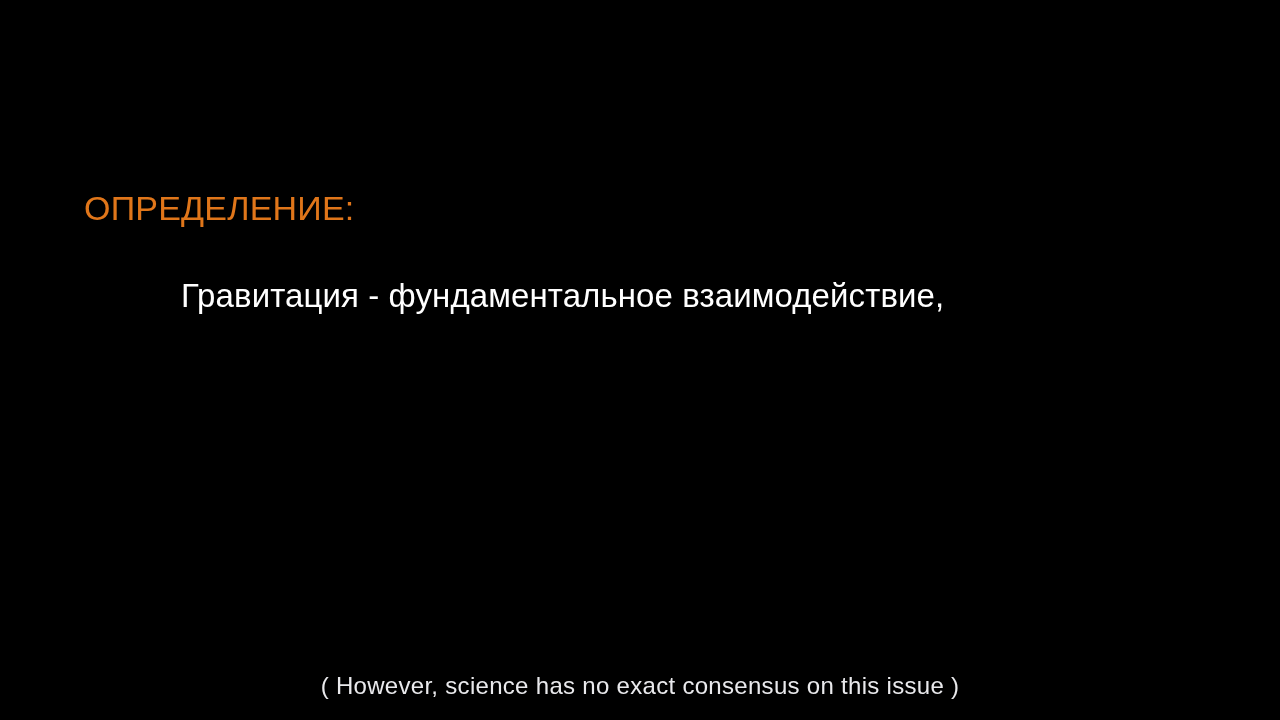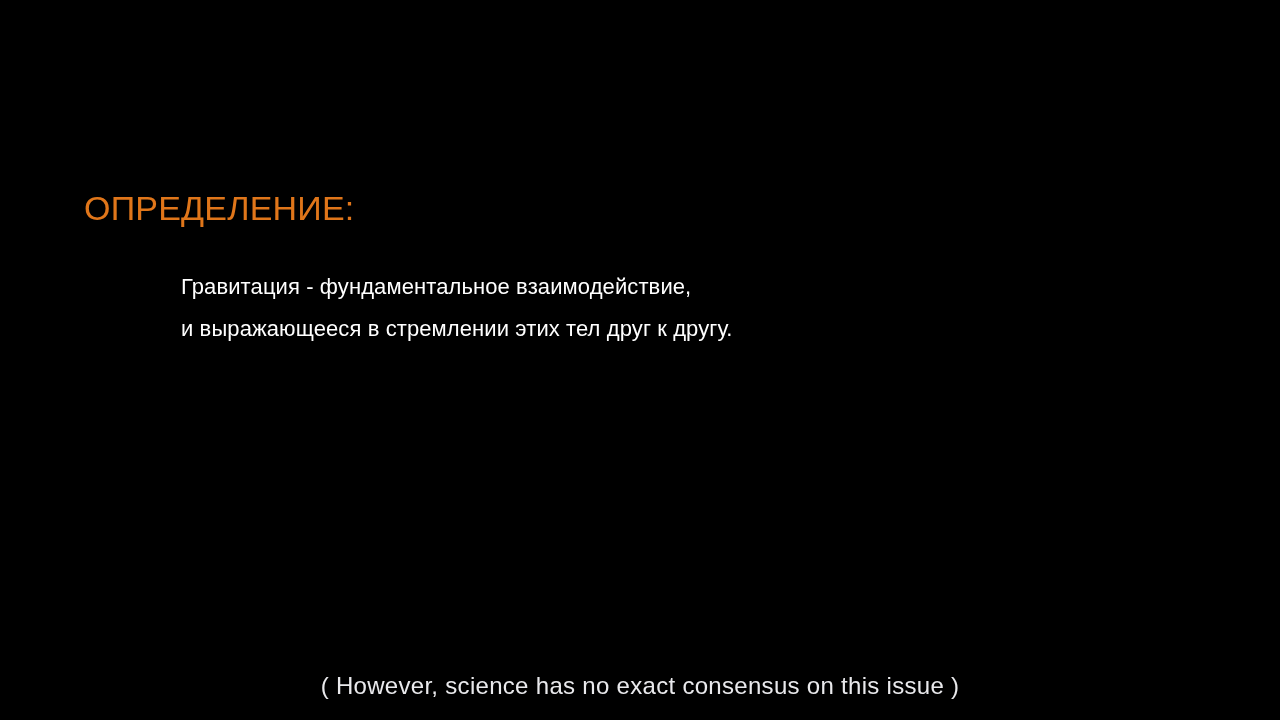--- a/index.html
+++ b/index.html
@@ -33,22 +33,22 @@
     font-weight: 400;
     letter-spacing: 0.2px;
     color: #e0761a;
     white-space: nowrap;
   }
 
   
   .definition {
     position: absolute;
     left: 181px;
-    top: 266px;
-    font-size: 22px;
+    top: 275px;
+    font-size: 33px;
     line-height: 42px;
     font-weight: 400;
     color: #ffffff;
     letter-spacing: 0.1px;
     white-space: nowrap;
   }
   .definition .line {
     display: block;
     white-space: nowrap;
   }
@@ -87,19 +87,18 @@
 </style>
 </head>
 <body style="background: rgb(0, 0, 0);">
 
 <div class="slide" style="background: rgb(0, 0, 0); border-radius: 28px;">
 
   <div class="heading" style="color: rgb(224, 118, 26);">ОПРЕДЕЛЕНИЕ:</div>
 
   <div class="definition" style="color: rgb(255, 255, 255);">
     <span class="line">Гравитация - фундаментальное взаимодействие,</span>
-    <span class="line">и выражающееся в стремлении этих тел друг к другу.</span>
   </div>
 
 
   <div class="caption" style="color: rgb(233, 233, 236);">( However, science has no exact consensus on this issue )</div>
 
 </div>
 
 </body></html>

